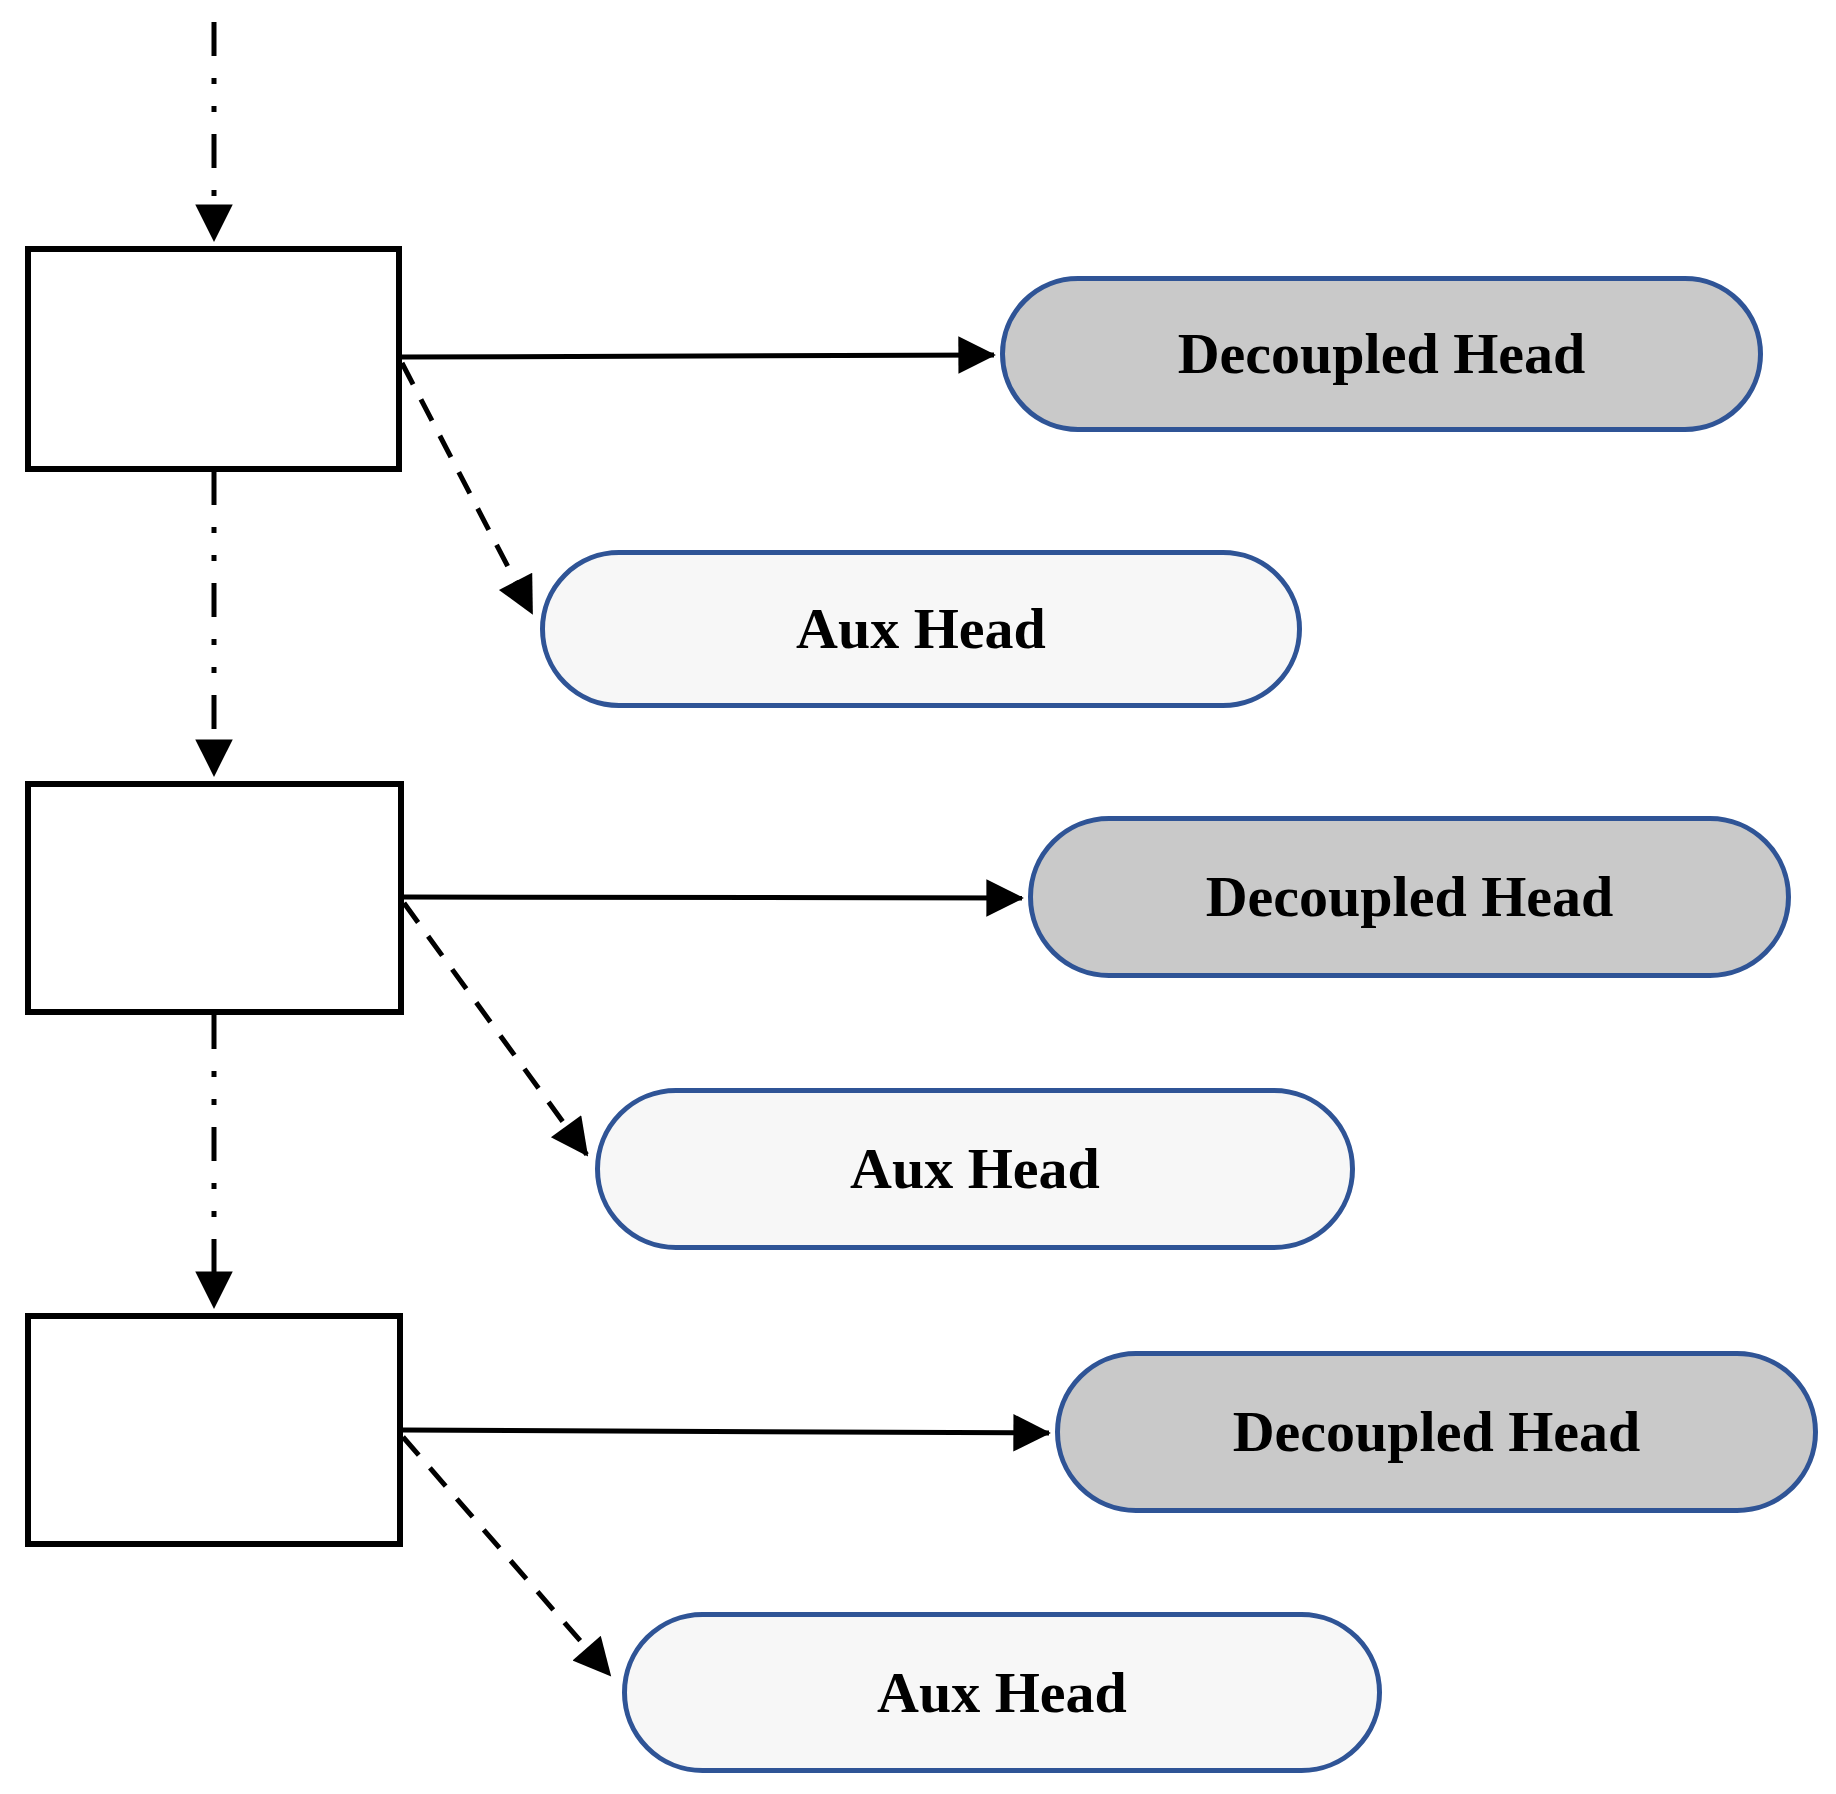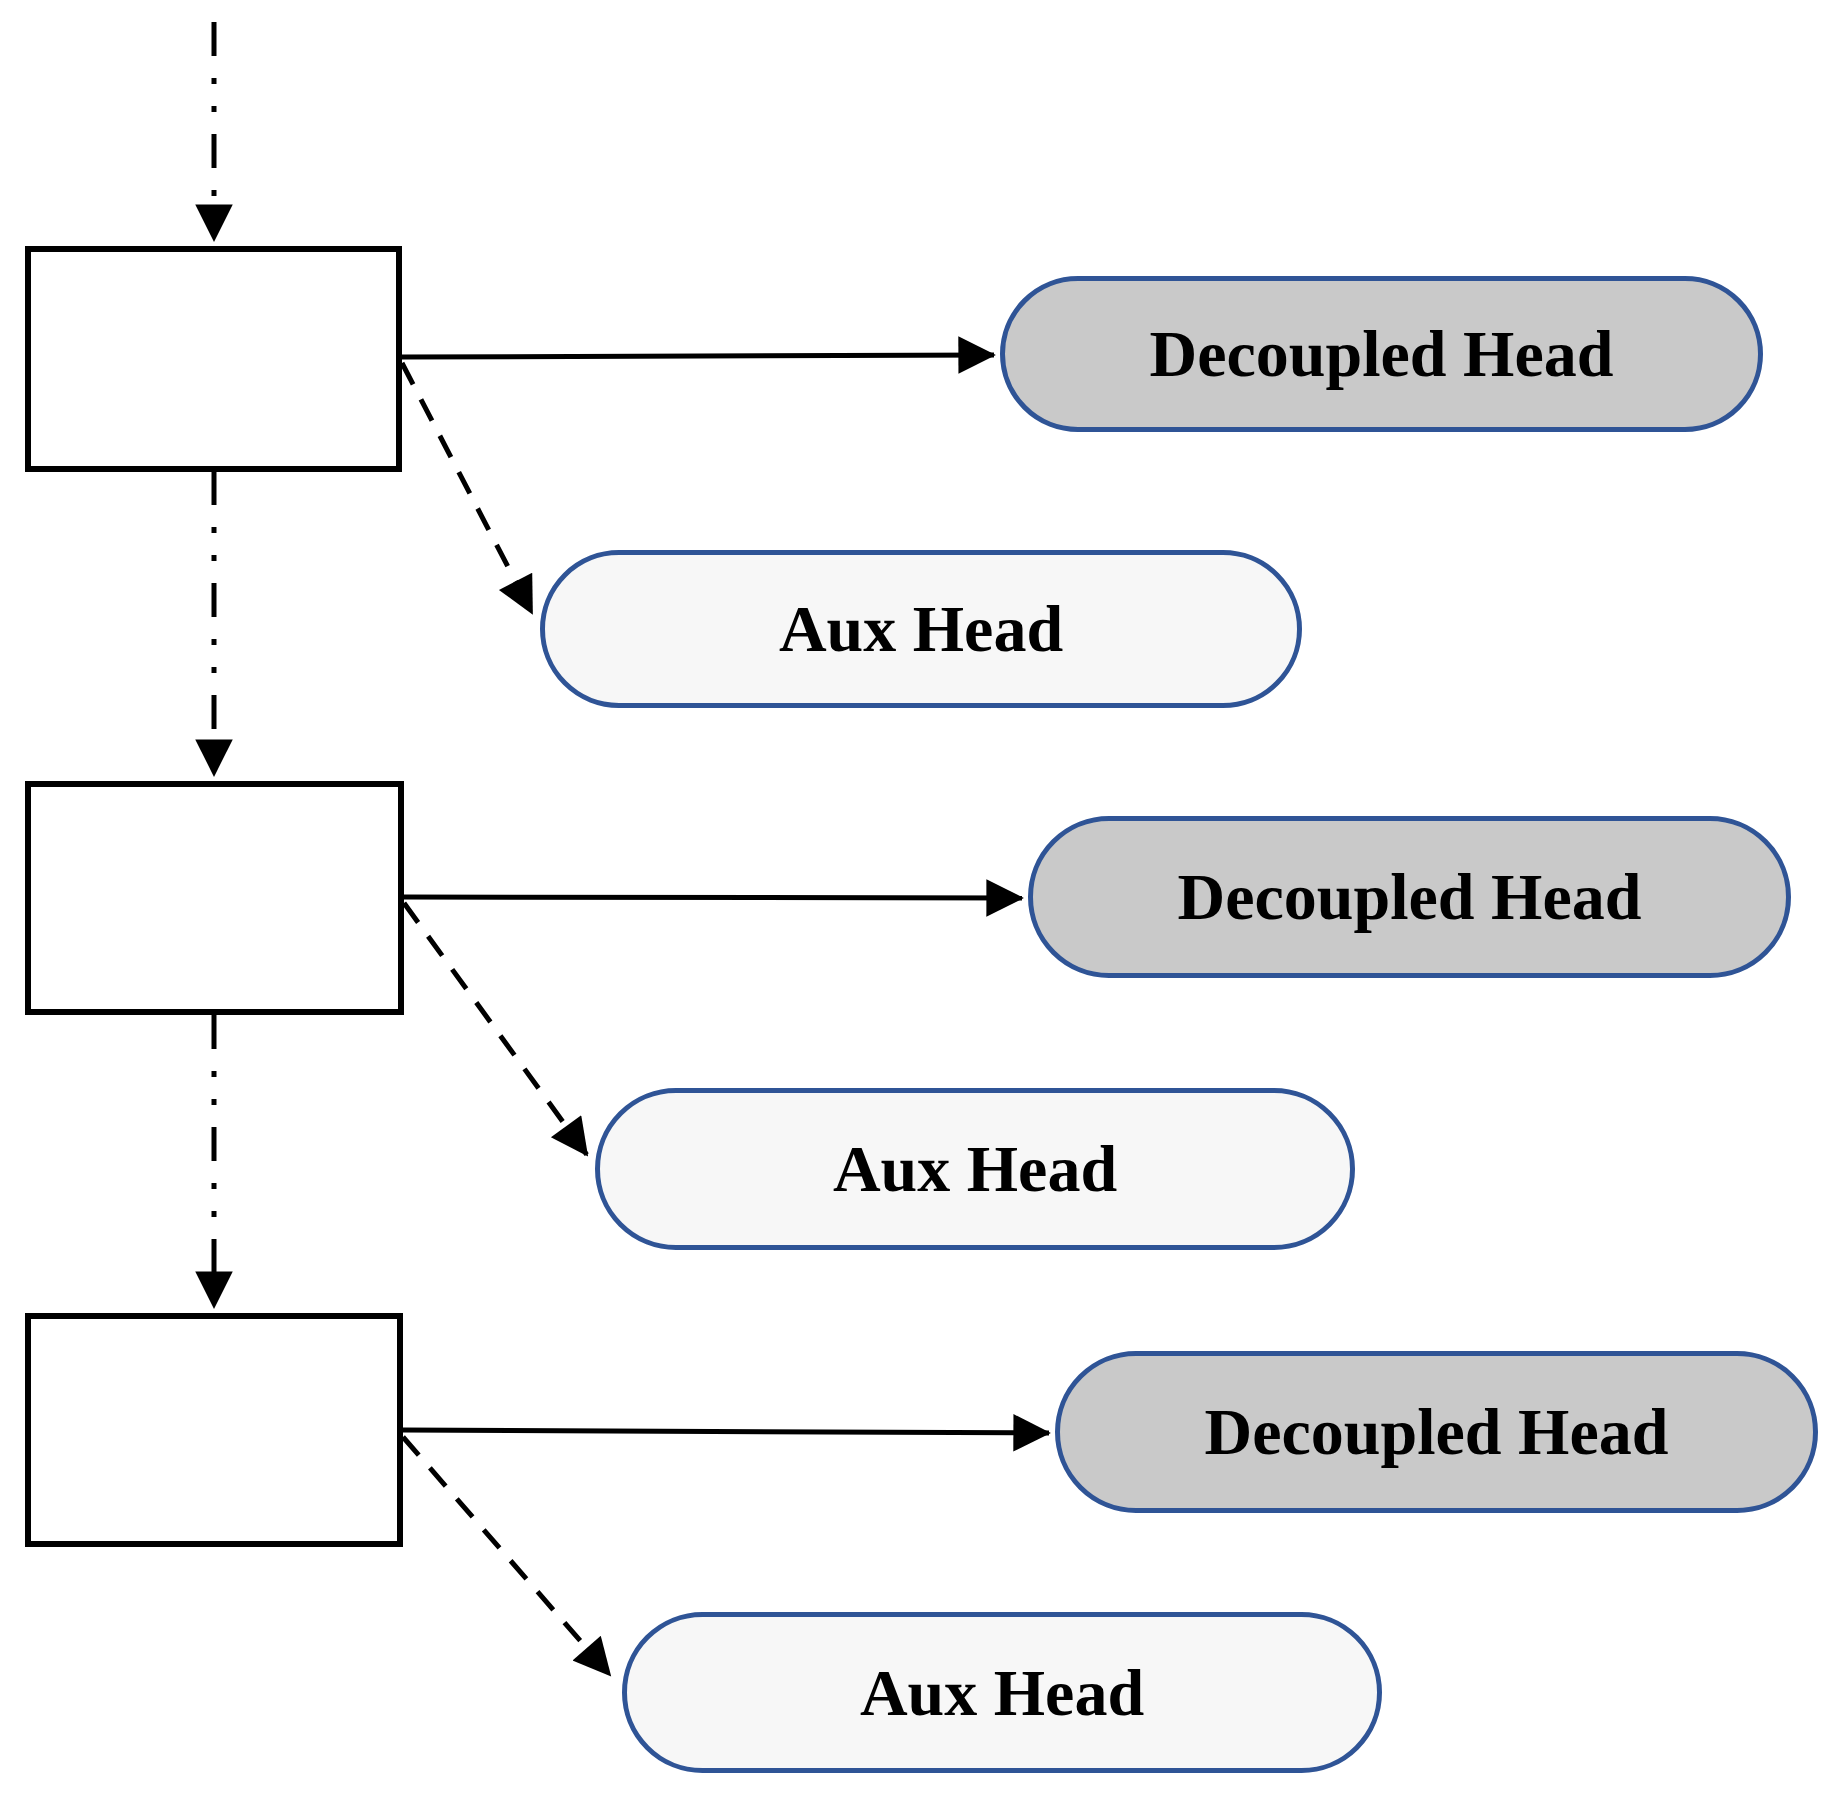--- a/index.html
+++ b/index.html
@@ -44,21 +44,21 @@
   }
   .pill {
     position: absolute;
     box-sizing: border-box;
     border: 5px solid var(--pill-border, #2f5496);
     border-radius: 999px;
     display: flex;
     align-items: center;
     justify-content: center;
     font-weight: bold;
-    font-size: 66px;
+    font-size: 58px;
     color: var(--text, #000);
     white-space: nowrap;
     line-height: 1;
   }
   .pill.decoupled { background: var(--decoupled-fill, #c9c9c9); }
   .pill.aux       { background: var(--aux-fill, #f7f7f7); justify-content: center; }
 </style>
 </head>
 <body>
 

